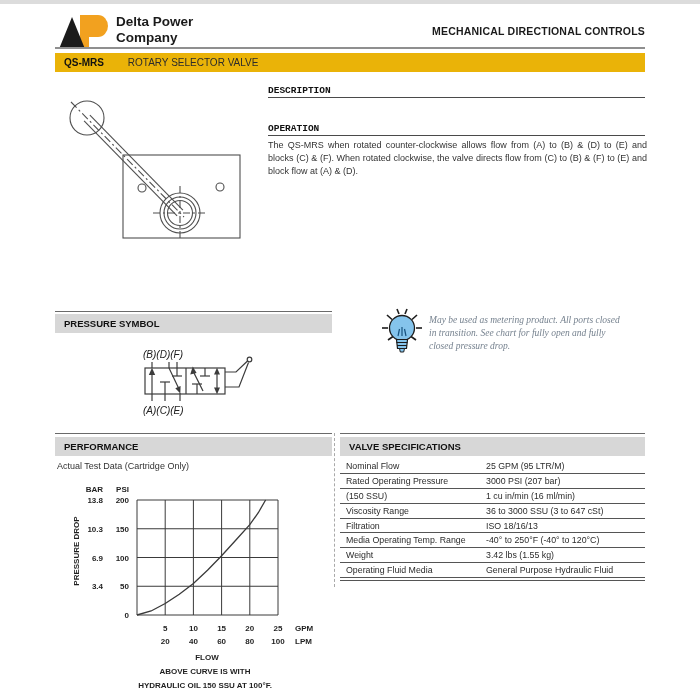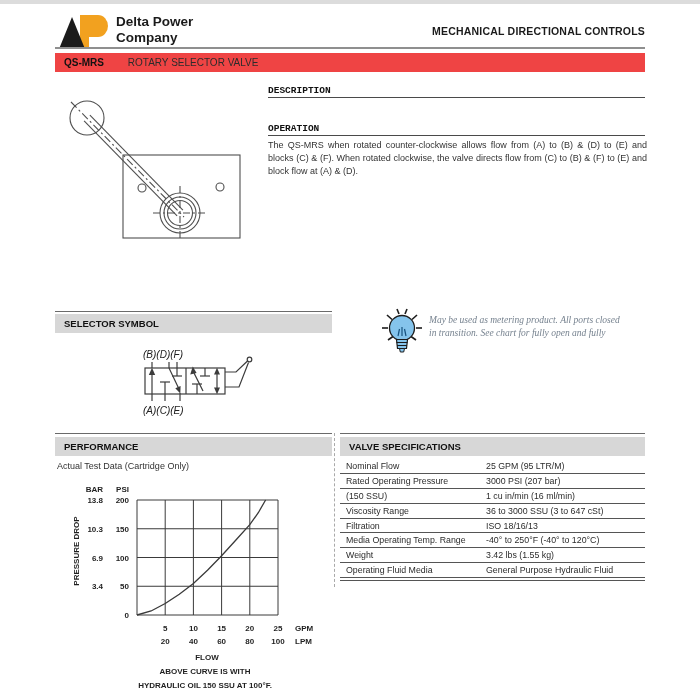--- a/index.html
+++ b/index.html
@@ -4,21 +4,21 @@
 <style>
   html,body{margin:0;padding:0;background:#ffffff;}
   #page{position:relative;width:700px;height:700px;background:#ffffff;overflow:hidden;
         font-family:"Liberation Sans",sans-serif;color:#2e2e2e;}
   .abs{position:absolute;}
   .topstrip{left:0;top:0;width:700px;height:4px;background:#dcdcdc;}
   
   .logo-text{left:116px;top:14px;font-size:13.5px;font-weight:bold;line-height:15.5px;color:#1b1b1b;}
   .page-title{left:300px;top:25px;width:345px;text-align:right;font-size:10.5px;font-weight:bold;color:#1b1b1b;letter-spacing:.2px;}
   .header-rule{left:55px;top:47px;width:590px;height:2px;background:#8f8f8f;}
-  .product-bar{left:55px;top:53px;width:590px;height:19px;background:#ef4444;line-height:19px;font-size:10px;}
+  .product-bar{left:55px;top:53px;width:590px;height:19px;background:#eab308;line-height:19px;font-size:10px;}
   .product-bar .model{font-weight:bold;color:#111;margin-left:9px;}
   .product-bar .pname{margin-left:21px;color:#2c2c2c;}
   
   .sec-head{font-size:9.5px;font-weight:bold;color:#111;font-family:Liberation Mono, monospace;}
   .head-rule{height:1px;background:#4a4a4a;}
   .body-text{font-size:9px;line-height:13px;color:#333;}
   .desc-head{left:268px;top:85px;}
   .desc-rule{left:268px;top:97px;width:377px;}
   .desc-body{left:268px;top:101px;width:377px;}
   .oper-head{left:268px;top:123px;}
@@ -97,21 +97,21 @@
 
   <div class="abs sec-head desc-head">DESCRIPTION</div>
   <div class="abs head-rule desc-rule"></div>
 
   <div class="abs sec-head oper-head">OPERATION</div>
   <div class="abs head-rule oper-rule"></div>
   <div class="abs body-text oper-body">The QS-MRS when rotated counter-clockwise allows flow from (A) to (B) &amp; (D) to (E) and blocks (C) &amp; (F). When rotated clockwise, the valve directs flow from (C) to (B) &amp; (F) to (E) and block flow at (A) &amp; (D).</div>
 
   <div class="abs rule-thin hyd-rule"></div>
   <div class="abs bar hyd-bar">
-    <b>SELECTOR SYMBOL</b>
+    <b>PRESSURE SYMBOL</b>
   </div>
 
   <svg class="abs" style="left:140px;top:345px" width="122" height="74" viewBox="0 0 122 74">
     <text x="3" y="13" class="port-label" font-style="italic" font-size="10" fill="#222">(B)(D)(F)</text>
     <rect class="sym" x="5" y="23" width="80" height="26"></rect>
     <line class="sym" x1="46" y1="23" x2="46" y2="49"></line>
 
     <line class="sym" x1="12" y1="56" x2="12" y2="28"></line>
     <polygon class="symfill" points="8.8,30 15.2,30 12,22.8"></polygon>
     <line class="sym" x1="12" y1="17" x2="12" y2="23"></line>
@@ -159,20 +159,21 @@
       <line x1="28" y1="30" x2="26.5" y2="23"></line>
     </g>
     <path d="M18.5,33.5 h11 l-1,9 h-9 z" fill="#85c4ec" stroke="#1c1c1c" stroke-width="1.2"></path>
     <line x1="18.5" y1="36.5" x2="29.5" y2="36.5" stroke="#1c1c1c" stroke-width="1"></line>
     <line x1="19" y1="39.5" x2="29" y2="39.5" stroke="#1c1c1c" stroke-width="1"></line>
     <path d="M21.5,42.5 h5 l-0.8,3.5 h-3.4 z" fill="#85c4ec" stroke="#1c1c1c" stroke-width="1"></path>
   </svg>
   <div class="abs tip-text">
     <div>May be used as metering product. All ports closed</div>
     <div>in transition. See chart for fully open and fully</div>
+    <div>closed pressure drop.</div>
   </div>
 
   <div class="abs rule-thin perf-rule"></div>
   <div class="abs bar perf-bar">
     <b>PERFORMANCE</b>
   </div>
   <div class="abs perf-sub">Actual Test Data (Cartridge Only)</div>
 
   <svg class="abs" style="left:55px;top:478px" width="300" height="222" viewBox="0 0 300 222">
 

